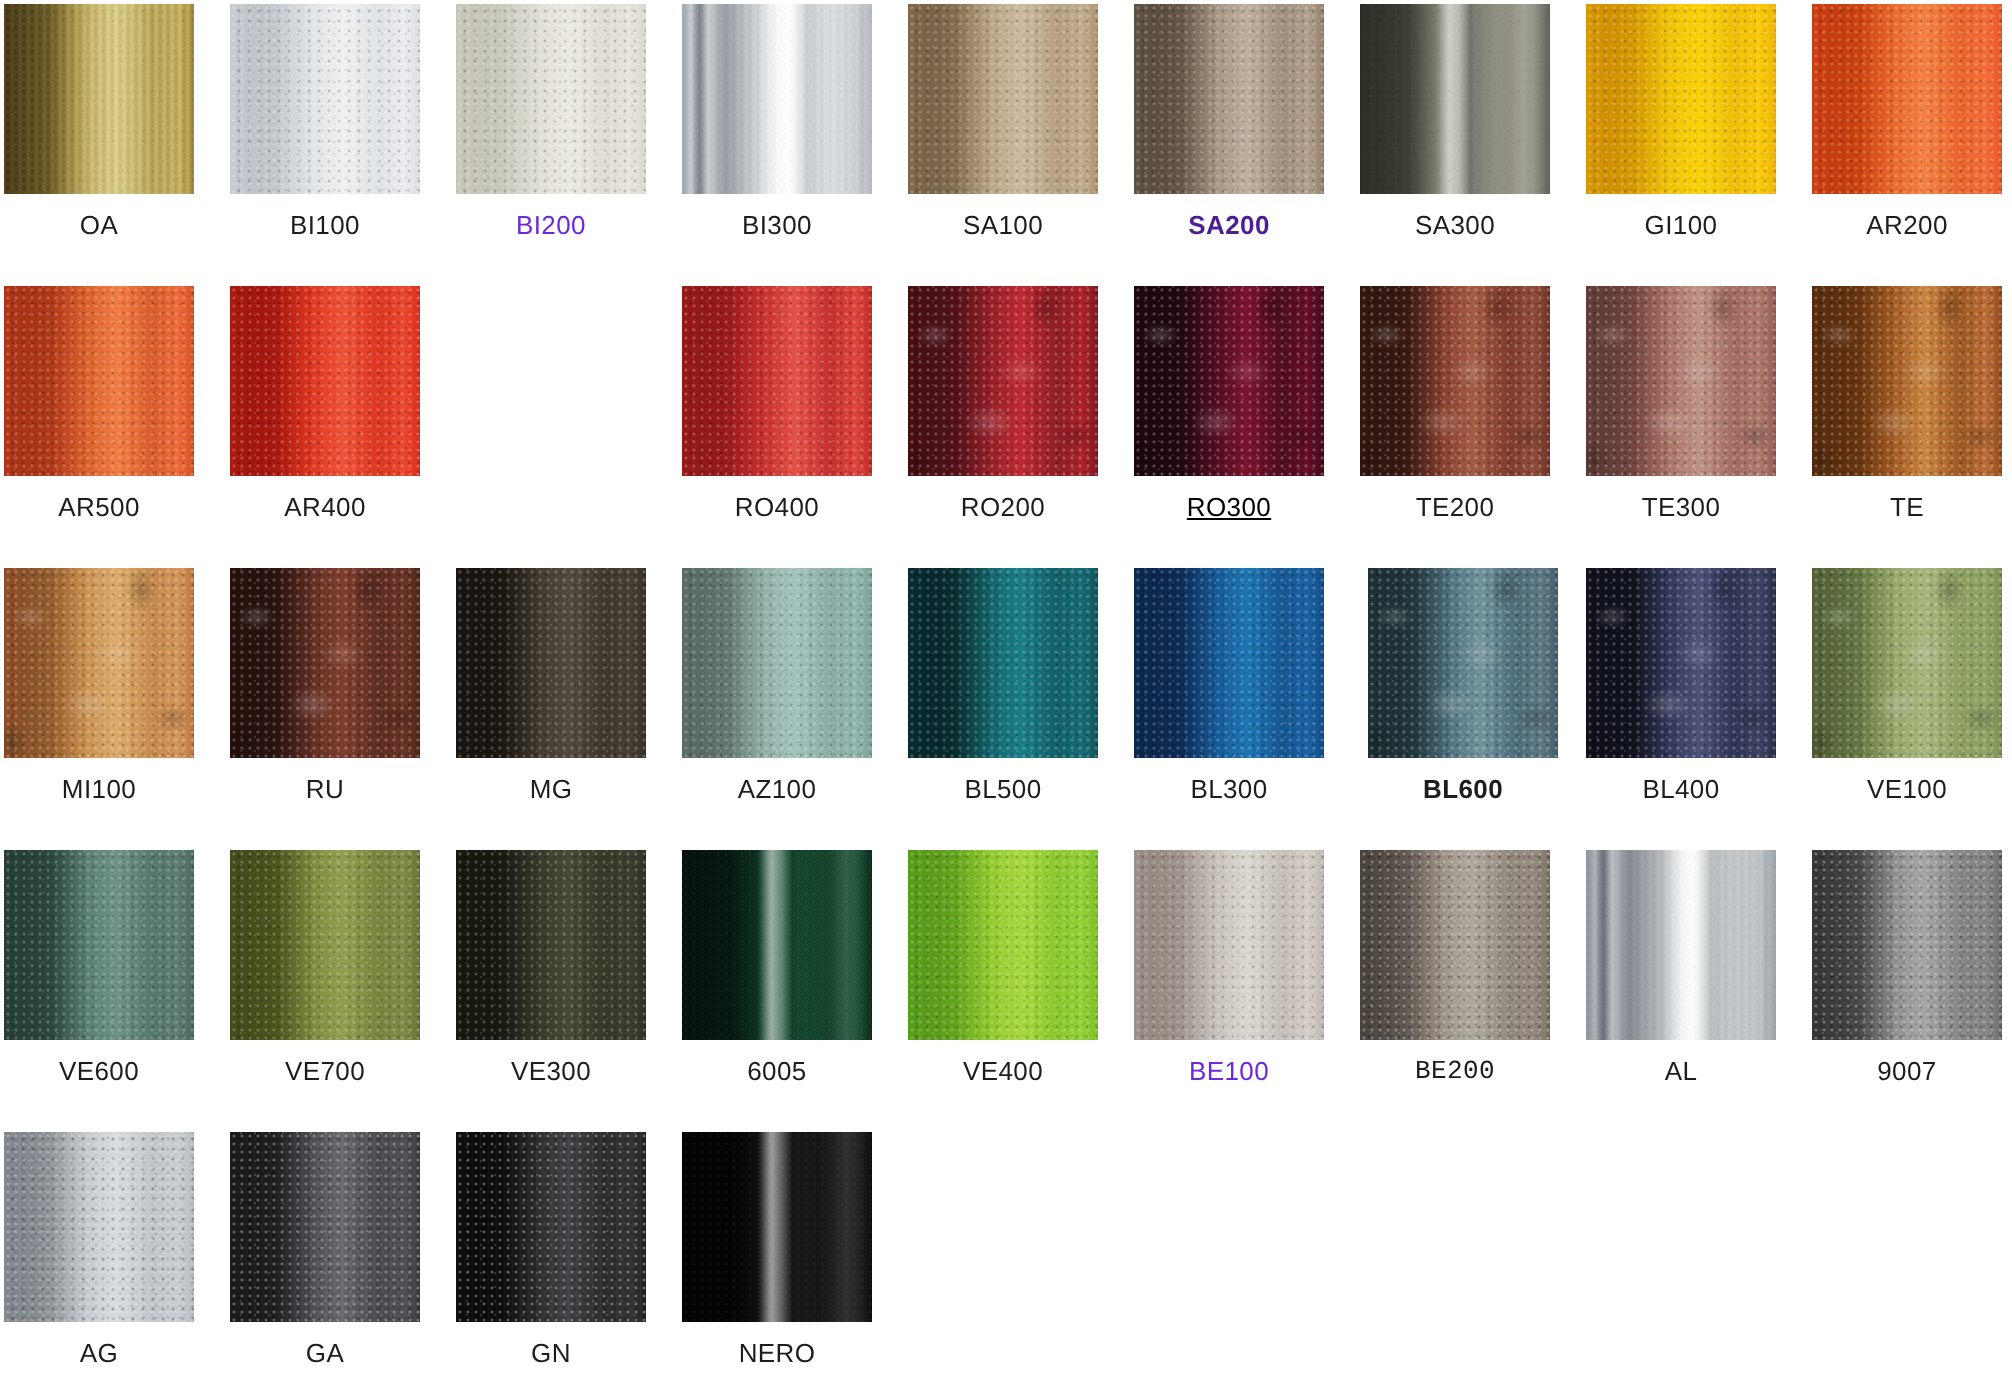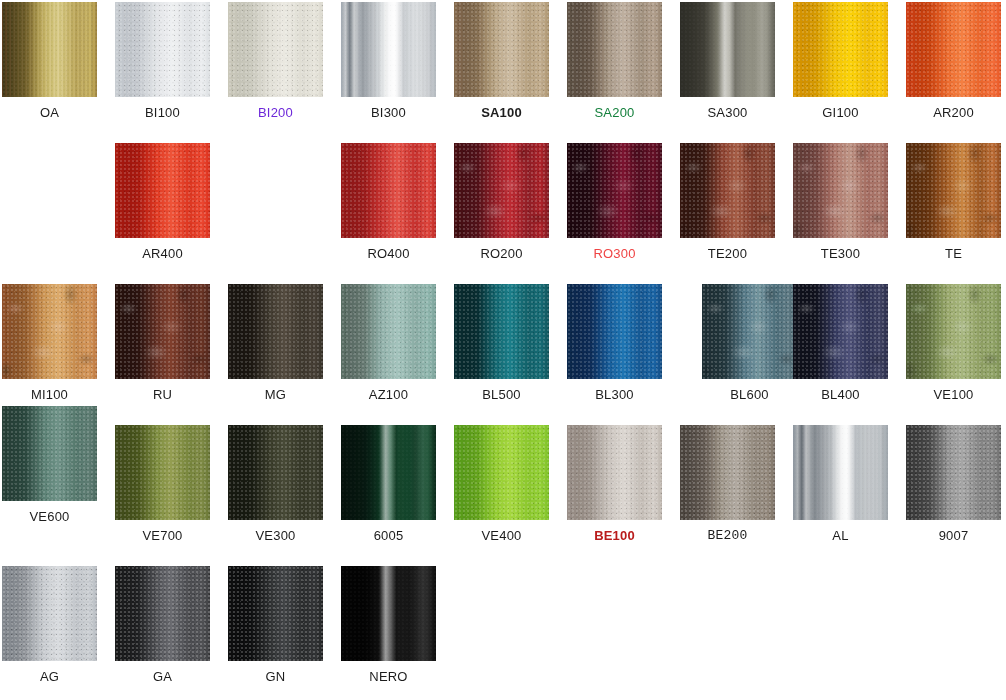--- a/index.html
+++ b/index.html
@@ -223,32 +223,32 @@
     </div>
     <div class="swatch-cell" style="left: 452px; top: 0px;">
       <div class="swatch-chip finish-matte">
         <div class="chip-base" style="background: linear-gradient(90deg, rgb(156, 135, 101) 0%, rgb(139, 116, 85) 12%, rgb(139, 116, 85) 24%, rgb(180, 158, 124) 44%, rgb(196, 176, 146) 60%, rgb(180, 158, 124) 78%, rgb(196, 176, 146) 92%, rgb(180, 158, 124) 100%);"></div>
         <div class="chip-mottle"></div>
         <div class="chip-brush"></div>
         <div class="chip-gloss"></div>
         <div class="chip-sheen"></div>
         <div class="chip-grain"></div>
       </div>
-      <div class="swatch-label" style="color: rgb(29, 29, 29); font-weight: bold;">SA100</div>
+      <div class="swatch-label" style="color: rgb(29, 29, 29);">SA100</div>
     </div>
     <div class="swatch-cell" style="left: 565px; top: 0px;">
       <div class="swatch-chip finish-matte">
         <div class="chip-base" style="background: linear-gradient(90deg, rgb(126, 109, 92) 0%, rgb(107, 91, 76) 12%, rgb(107, 91, 76) 24%, rgb(157, 140, 121) 44%, rgb(181, 163, 145) 60%, rgb(157, 140, 121) 78%, rgb(181, 163, 145) 92%, rgb(157, 140, 121) 100%);"></div>
         <div class="chip-mottle"></div>
         <div class="chip-brush"></div>
         <div class="chip-gloss"></div>
         <div class="chip-sheen"></div>
         <div class="chip-grain"></div>
       </div>
-      <div class="swatch-label" style="color: #15803d;">SA200</div>
+      <div class="swatch-label" style="color: #4c1d95; font-weight: bold;">SA200</div>
     </div>
     <div class="swatch-cell" style="left: 678px; top: 0px;">
       <div class="swatch-chip finish-gloss">
         <div class="chip-base" style="background: linear-gradient(90deg, rgb(120, 119, 102) 0%, rgb(109, 107, 92) 12%, rgb(109, 107, 92) 24%, rgb(139, 138, 124) 44%, rgb(163, 162, 149) 60%, rgb(139, 138, 124) 78%, rgb(163, 162, 149) 92%, rgb(139, 138, 124) 100%);"></div>
         <div class="chip-mottle"></div>
         <div class="chip-brush"></div>
         <div class="chip-gloss"></div>
         <div class="chip-sheen"></div>
         <div class="chip-grain"></div>
       </div>
@@ -269,20 +269,31 @@
       <div class="swatch-chip finish-matte">
         <div class="chip-base" style="background: linear-gradient(90deg, rgb(216, 82, 28) 0%, rgb(205, 71, 16) 12%, rgb(205, 71, 16) 24%, rgb(233, 98, 42) 44%, rgb(244, 113, 59) 60%, rgb(233, 98, 42) 78%, rgb(244, 113, 59) 92%, rgb(233, 98, 42) 100%);"></div>
         <div class="chip-mottle"></div>
         <div class="chip-brush"></div>
         <div class="chip-gloss"></div>
         <div class="chip-sheen"></div>
         <div class="chip-grain"></div>
       </div>
       <div class="swatch-label" style="color: rgb(29, 29, 29);">AR200</div>
     </div>
+    <div class="swatch-cell" style="left: 0px; top: 141px;">
+      <div class="swatch-chip finish-matte">
+        <div class="chip-base" style="background: linear-gradient(90deg, rgb(192, 70, 31) 0%, rgb(179, 60, 24) 12%, rgb(179, 60, 24) 24%, rgb(216, 90, 43) 44%, rgb(240, 111, 60) 60%, rgb(216, 90, 43) 78%, rgb(240, 111, 60) 92%, rgb(216, 90, 43) 100%);"></div>
+        <div class="chip-mottle"></div>
+        <div class="chip-brush"></div>
+        <div class="chip-gloss"></div>
+        <div class="chip-sheen"></div>
+        <div class="chip-grain"></div>
+      </div>
+      <div class="swatch-label" style="color: rgb(29, 29, 29);">AR500</div>
+    </div>
     <div class="swatch-cell" style="left: 113px; top: 141px;">
       <div class="swatch-chip finish-matte">
         <div class="chip-base" style="background: linear-gradient(90deg, rgb(187, 34, 19) 0%, rgb(174, 26, 16) 12%, rgb(174, 26, 16) 24%, rgb(220, 52, 31) 44%, rgb(237, 74, 50) 60%, rgb(220, 52, 31) 78%, rgb(237, 74, 50) 92%, rgb(220, 52, 31) 100%);"></div>
         <div class="chip-mottle"></div>
         <div class="chip-brush"></div>
         <div class="chip-gloss"></div>
         <div class="chip-sheen"></div>
         <div class="chip-grain"></div>
       </div>
       <div class="swatch-label" style="color: rgb(29, 29, 29);">AR400</div>
@@ -311,21 +322,21 @@
     </div>
     <div class="swatch-cell" style="left: 565px; top: 141px;">
       <div class="swatch-chip finish-leather">
         <div class="chip-base" style="background: linear-gradient(90deg, rgb(45, 9, 20) 0%, rgb(36, 8, 17) 12%, rgb(36, 8, 17) 24%, rgb(77, 12, 30) 44%, rgb(107, 16, 40) 60%, rgb(77, 12, 30) 78%, rgb(107, 16, 40) 92%, rgb(77, 12, 30) 100%);"></div>
         <div class="chip-mottle"></div>
         <div class="chip-brush"></div>
         <div class="chip-gloss"></div>
         <div class="chip-sheen"></div>
         <div class="chip-grain"></div>
       </div>
-      <div class="swatch-label" style="color: #ef4444;">RO300</div>
+      <div class="swatch-label" style="color: #000000; text-decoration: underline;">RO300</div>
     </div>
     <div class="swatch-cell" style="left: 678px; top: 141px;">
       <div class="swatch-chip finish-leather">
         <div class="chip-base" style="background: linear-gradient(90deg, rgb(74, 31, 21) 0%, rgb(61, 26, 18) 12%, rgb(61, 26, 18) 24%, rgb(124, 58, 42) 44%, rgb(148, 80, 60) 60%, rgb(124, 58, 42) 78%, rgb(148, 80, 60) 92%, rgb(124, 58, 42) 100%);"></div>
         <div class="chip-mottle"></div>
         <div class="chip-brush"></div>
         <div class="chip-gloss"></div>
         <div class="chip-sheen"></div>
         <div class="chip-grain"></div>
       </div>
@@ -412,21 +423,21 @@
       <div class="swatch-chip finish-matte">
         <div class="chip-base" style="background: linear-gradient(90deg, rgb(15, 54, 102) 0%, rgb(13, 46, 92) 12%, rgb(13, 46, 92) 24%, rgb(20, 84, 142) 44%, rgb(26, 104, 168) 60%, rgb(20, 84, 142) 78%, rgb(26, 104, 168) 92%, rgb(20, 84, 142) 100%);"></div>
         <div class="chip-mottle"></div>
         <div class="chip-brush"></div>
         <div class="chip-gloss"></div>
         <div class="chip-sheen"></div>
         <div class="chip-grain"></div>
       </div>
       <div class="swatch-label" style="color: rgb(29, 29, 29);">BL300</div>
     </div>
-    <div class="swatch-cell" style="left: 700px; top: 282px;">
+    <div class="swatch-cell" style="left: 682px; top: 282px; font-weight: bold;">
       <div class="swatch-chip finish-leather">
         <div class="chip-base" style="background: linear-gradient(90deg, rgb(44, 68, 76) 0%, rgb(37, 59, 66) 12%, rgb(37, 59, 66) 24%, rgb(74, 106, 118) 44%, rgb(98, 127, 137) 60%, rgb(74, 106, 118) 78%, rgb(98, 127, 137) 92%, rgb(74, 106, 118) 100%);"></div>
         <div class="chip-mottle"></div>
         <div class="chip-brush"></div>
         <div class="chip-gloss"></div>
         <div class="chip-sheen"></div>
         <div class="chip-grain"></div>
       </div>
       <div class="swatch-label" style="color: rgb(29, 29, 29);">BL600</div>
     </div>
@@ -445,21 +456,21 @@
       <div class="swatch-chip finish-leather">
         <div class="chip-base" style="background: linear-gradient(90deg, rgb(118, 135, 78) 0%, rgb(110, 127, 72) 12%, rgb(110, 127, 72) 24%, rgb(139, 156, 96) 44%, rgb(150, 168, 108) 60%, rgb(139, 156, 96) 78%, rgb(150, 168, 108) 92%, rgb(139, 156, 96) 100%);"></div>
         <div class="chip-mottle"></div>
         <div class="chip-brush"></div>
         <div class="chip-gloss"></div>
         <div class="chip-sheen"></div>
         <div class="chip-grain"></div>
       </div>
       <div class="swatch-label" style="color: rgb(29, 29, 29);">VE100</div>
     </div>
-    <div class="swatch-cell" style="left: 0px; top: 404px;">
+    <div class="swatch-cell" style="left: 0px; top: 423px;">
       <div class="swatch-chip finish-matte">
         <div class="chip-base" style="background: linear-gradient(90deg, rgb(53, 85, 73) 0%, rgb(45, 76, 66) 12%, rgb(45, 76, 66) 24%, rgb(83, 117, 106) 44%, rgb(98, 130, 120) 60%, rgb(83, 117, 106) 78%, rgb(98, 130, 120) 92%, rgb(83, 117, 106) 100%);"></div>
         <div class="chip-mottle"></div>
         <div class="chip-brush"></div>
         <div class="chip-gloss"></div>
         <div class="chip-sheen"></div>
         <div class="chip-grain"></div>
       </div>
       <div class="swatch-label" style="color: rgb(29, 29, 29);">VE600</div>
     </div>
@@ -509,21 +520,21 @@
     </div>
     <div class="swatch-cell" style="left: 565px; top: 423px;">
       <div class="swatch-chip finish-matte">
         <div class="chip-base" style="background: linear-gradient(90deg, rgb(174, 165, 160) 0%, rgb(163, 154, 147) 12%, rgb(163, 154, 147) 24%, rgb(195, 188, 181) 44%, rgb(214, 208, 202) 60%, rgb(195, 188, 181) 78%, rgb(214, 208, 202) 92%, rgb(195, 188, 181) 100%);"></div>
         <div class="chip-mottle"></div>
         <div class="chip-brush"></div>
         <div class="chip-gloss"></div>
         <div class="chip-sheen"></div>
         <div class="chip-grain"></div>
       </div>
-      <div class="swatch-label" style="color: #b91c1c; font-weight: bold;">BE100</div>
+      <div class="swatch-label" style="color: #6d28d9;">BE100</div>
     </div>
     <div class="swatch-cell" style="left: 678px; top: 423px; font-family: Liberation Mono, monospace;">
       <div class="swatch-chip finish-metallic">
         <div class="chip-base" style="background: linear-gradient(90deg, rgb(117, 107, 97) 0%, rgb(106, 96, 87) 12%, rgb(106, 96, 87) 24%, rgb(141, 131, 119) 44%, rgb(154, 144, 132) 60%, rgb(141, 131, 119) 78%, rgb(154, 144, 132) 92%, rgb(141, 131, 119) 100%);"></div>
         <div class="chip-mottle"></div>
         <div class="chip-brush"></div>
         <div class="chip-gloss"></div>
         <div class="chip-sheen"></div>
         <div class="chip-grain"></div>
       </div>

